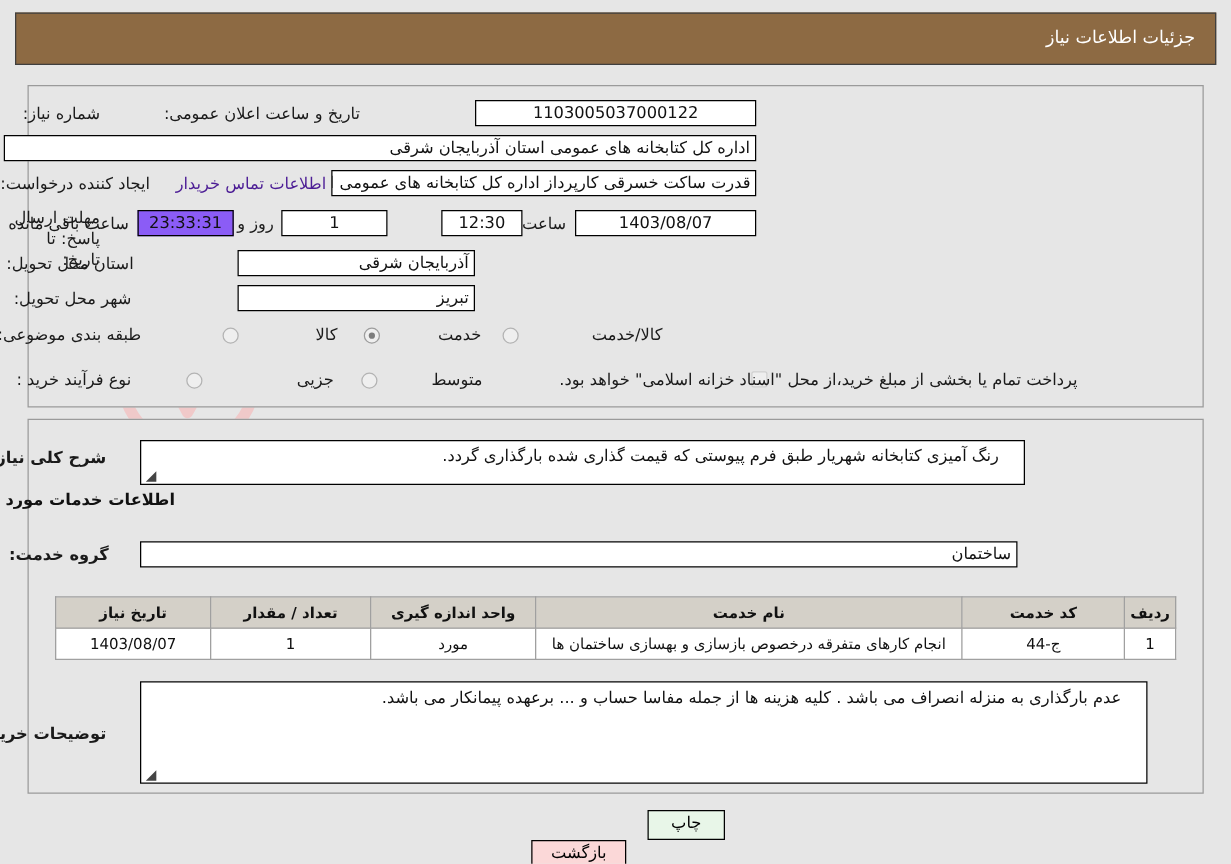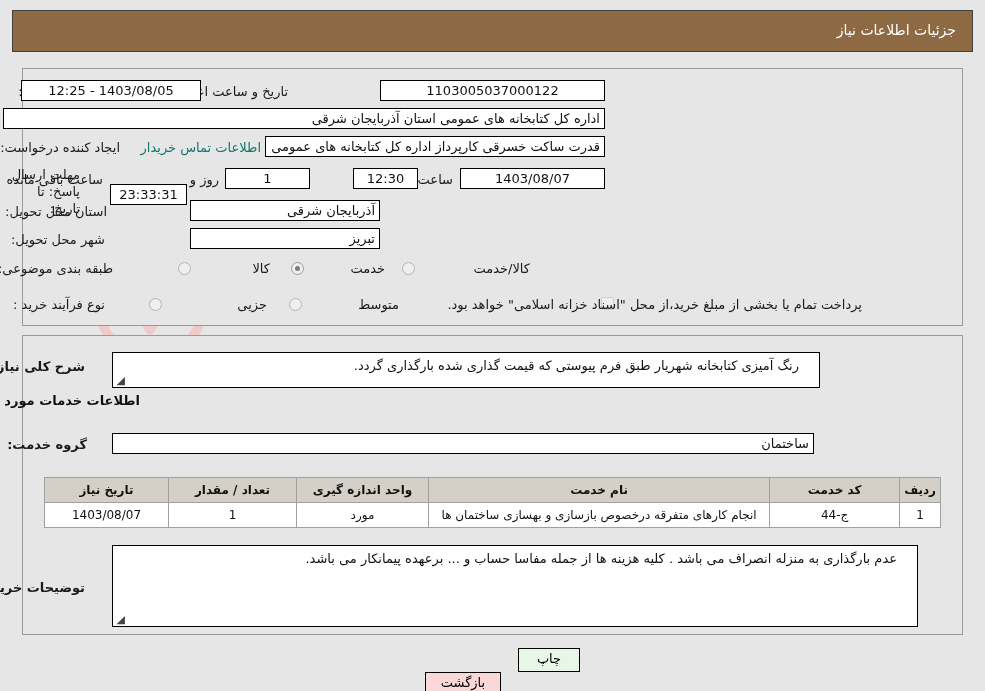--- a/index.html
+++ b/index.html
@@ -92,26 +92,26 @@
     padding: 1px 4px;
     z-index: 3;
     line-height: 18px;
     height: 21px;
     overflow: hidden;
     white-space: nowrap;
     font-family: "DejaVu Sans", sans-serif;
   }
   .fld.c { text-align: center; }
   .fld.r { text-align: right; }
-  .fld.yellow { background: #ffffff; margin-top: 16px; }
+  .fld.yellow { background: #8b5cf6; }
 
   .linktxt {
     position: absolute;
     font-size: 13px;
-    color: #0f766e;
+    color: #4c1d95;
     z-index: 4;
     white-space: nowrap;
     cursor: pointer;
   }
 
   .plain {
     position: absolute;
     font-size: 13px;
     color: #1a1a1a;
     z-index: 3;
@@ -239,21 +239,20 @@
 
   <div class="title-bar">
     <div class="title-text">جزئیات اطلاعات نیاز</div>
   </div>
 
   <div class="panel" id="panel-top"></div>
 
   <div class="lbl" style="right:905px; top:84px;">شماره نیاز:</div>
   <div class="fld c" style="right:380px; top:80px; width:225px;">1103005037000122</div>
   <div class="lbl" style="right:697px; top:84px;">تاریخ و ساعت اعلان عمومی:</div>
-  <div class="fld c" style="right:784px; top:80px; width:180px;">1403/08/05 - 12:25</div>
 
   <div class="lbl" style="right:876px; top:112px;">نام دستگاه خریدار:</div>
   <div class="fld r" style="right:380px; top:108px; width:602px;">اداره کل کتابخانه های عمومی استان آذربایجان شرقی</div>
 
   <div class="lbl" style="right:865px; top:140px;">ایجاد کننده درخواست:</div>
   <div class="fld r" style="right:380px; top:136px; width:340px;">قدرت ساکت خسرقی کارپرداز اداره کل کتابخانه های عمومی استان آذربایجان ش</div>
   <div class="linktxt" style="right:724px; top:140px;">اطلاعات تماس خریدار</div>
 
   <div class="lbl" style="right:905px; top:166px; width:76px; line-height:17px; white-space:normal;">مهلت ارسال پاسخ: تا تاریخ:</div>
   <div class="fld c" style="right:380px; top:168px; width:145px;">1403/08/07</div>
@@ -275,21 +274,21 @@
   <div class="plain" style="right:715px; top:261px;">کالا</div>
   <div class="radio on" style="right:681px; top:262px;"></div>
   <div class="plain" style="right:600px; top:261px;">خدمت</div>
   <div class="radio" style="right:570px; top:262px;"></div>
   <div class="plain" style="right:455px; top:261px;">کالا/خدمت</div>
 
   <div class="lbl" style="right:880px; top:297px;">نوع فرآیند خرید :</div>
   <div class="radio" style="right:823px; top:298px;"></div>
   <div class="plain" style="right:718px; top:297px;">جزیی</div>
   <div class="radio" style="right:683px; top:298px;"></div>
-  <div class="plain" style="right:586px; top:297px;">متوسط</div>
+  <div class="plain" style="right:599px; top:297px;">متوسط</div>
   <div class="chk" style="right:371px; top:297px;"></div>
   <div class="plain" style="right:123px; top:297px;">پرداخت تمام یا بخشی از مبلغ خرید،از محل "اسناد خزانه اسلامی" خواهد بود.</div>
 
   <div class="panel" id="panel-desc"></div>
 
   <div class="lbl b" style="right:900px; top:359px;">شرح کلی نیاز:</div>
   <div class="ta" style="right:165px; top:352px; width:708px; height:36px;">
     <span>رنگ آمیزی کتابخانه شهریار طبق فرم پیوستی که قیمت گذاری شده بارگذاری گردد.</span>
     <span class="grip">◢</span>
   </div>

